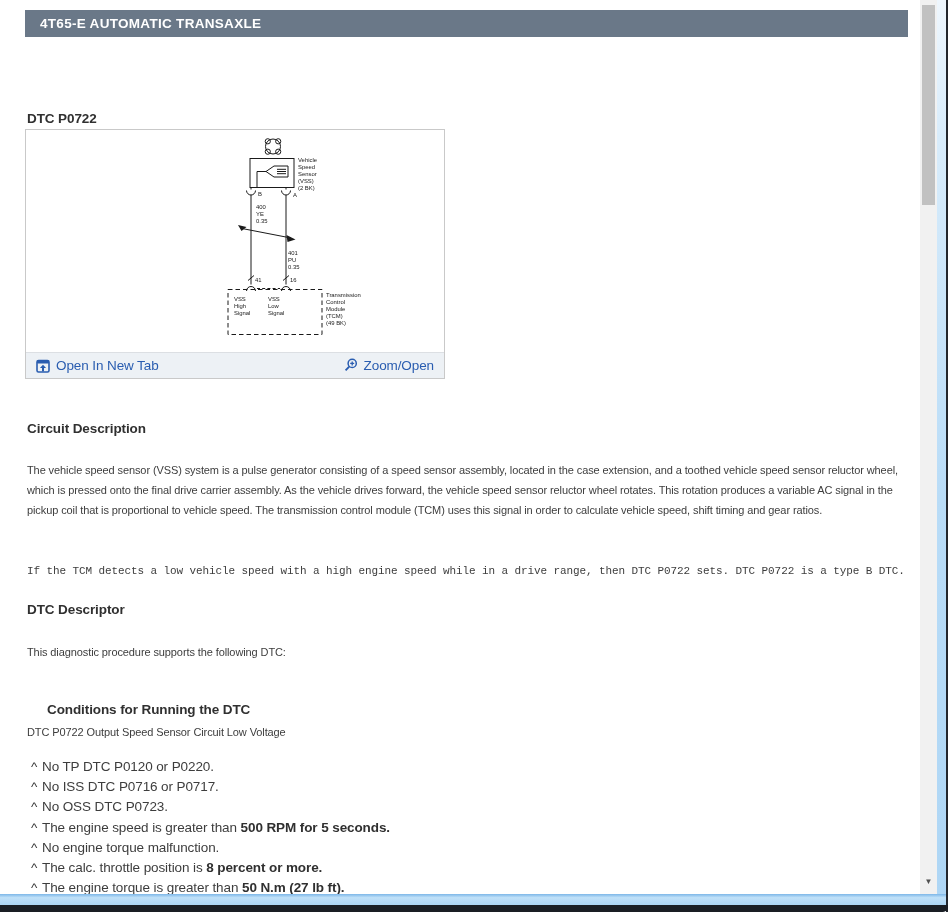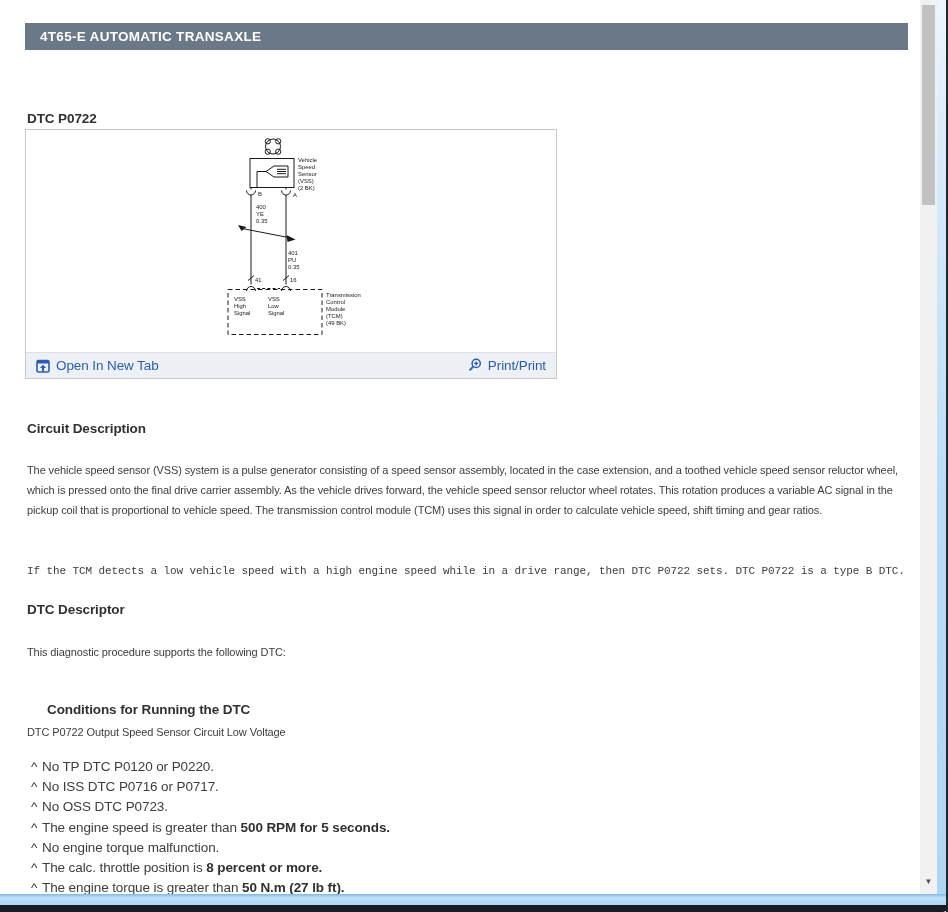--- a/index.html
+++ b/index.html
@@ -3,28 +3,28 @@
 <meta charset="utf-8">
 <style>
   * { margin:0; padding:0; box-sizing:border-box; }
   html,body { width:948px; height:912px; overflow:hidden; background:#ffffff;
     font-family:"Liberation Sans", sans-serif; }
   .page { position:relative; width:948px; height:912px; background:#ffffff; }
 
   
   .title-bar { position:absolute; left:25px; top:10px; width:883px; height:27px;
     background:#6a7888; color:#ffffff; font-size:13.5px; font-weight:600;
-    letter-spacing:.3px; line-height:27px; padding-left:15px;margin-top:13px; }
+    letter-spacing:.3px; line-height:27px; padding-left:15px; }
 
   .h-bold { position:absolute; left:27px; font-size:13.5px; font-weight:bold; color:#303030; letter-spacing:-0.1px; }
   .body-text { position:absolute; left:27px; width:884px; font-size:11px; line-height:20px;
     color:#3d3d3d; letter-spacing:-0.1px; }
 
   
-  .figure-panel { position:absolute; left:25px; top:129px; width:532px; height:250px;
+  .figure-panel { position:absolute; left:25px; top:129px; width:420px; height:250px;
     border:1px solid #c9c9c9; background:#fdba74; }
   .figure-canvas { position:absolute; left:0; top:0; right:0; bottom:26px; background:#fff; overflow:hidden; }
   .figure-canvas svg { position:absolute; left:196px; top:2px; }
   .figure-footer { position:absolute; left:0; right:0; bottom:0; height:26px;
     background:#edf1f5; border-top:1px solid #dcdfe3; display:flex;
     align-items:center; justify-content:space-between; padding:0 10px; }
   .fig-link { display:flex; align-items:center; gap:6px; color:#2a5db0;
     font-size:13.5px; cursor:pointer; letter-spacing:-0.1px; }
   .fig-link svg { display:block; }
 
@@ -172,21 +172,21 @@
       </span>
       <span class="fig-link">
         <span>
           <svg width="15" height="15" viewBox="0 0 15 15">
             <circle cx="9.2" cy="5.4" r="4.1" fill="none" stroke="#2a5db0" stroke-width="1.5"></circle>
             <line x1="7.2" y1="5.4" x2="11.2" y2="5.4" stroke="#2a5db0" stroke-width="1.3"></line>
             <line x1="9.2" y1="3.4" x2="9.2" y2="7.4" stroke="#2a5db0" stroke-width="1.3"></line>
             <line x1="6.2" y1="8.6" x2="2.6" y2="12.4" stroke="#2a5db0" stroke-width="1.8"></line>
           </svg>
         </span>
-        <span>Print/Print</span>
+        <span>Zoom/Open</span>
       </span>
     </div>
   </div>
 
   <div class="h-bold" style="top:421px;">Circuit Description</div>
   <div class="body-text" style="top:460px;">The vehicle speed sensor (VSS) system is a pulse generator consisting of a speed sensor assembly, located in the case extension, and a toothed vehicle speed sensor reluctor wheel, which is pressed onto the final drive carrier assembly. As the vehicle drives forward, the vehicle speed sensor reluctor wheel rotates. This rotation produces a variable AC signal in the pickup coil that is proportional to vehicle speed. The transmission control module (TCM) uses this signal in order to calculate vehicle speed, shift timing and gear ratios.</div>
   <div class="body-text" style="top:561px;font-family:Liberation Mono, monospace;">If the TCM detects a low vehicle speed with a high engine speed while in a drive range, then DTC P0722 sets. DTC P0722 is a type B DTC.</div>
 
   <div class="h-bold" style="top:602px;">DTC Descriptor</div>
   <div class="body-text" style="top:642px;">This diagnostic procedure supports the following DTC:</div>

